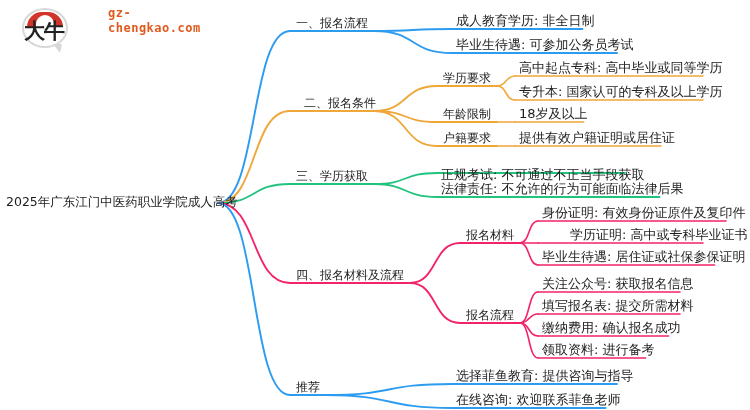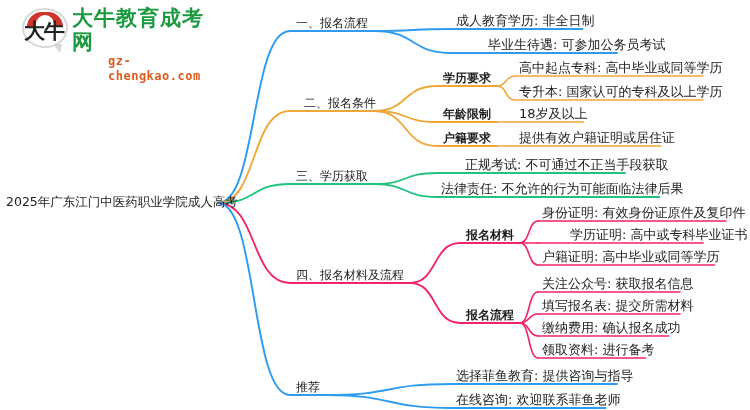--- a/index.html
+++ b/index.html
@@ -31,37 +31,36 @@
           font-family:"DejaVu Sans","Liberation Sans",sans-serif;line-height:24px;}
   .logo-sub{font-size:12px;font-weight:bold;color:#e05a1e;letter-spacing:.5px;
           font-family:"DejaVu Sans Mono","Liberation Mono",monospace;line-height:15px;margin-left:36px;}
 
   
   .node{position:absolute;white-space:nowrap;color:#1d1d1d;
         font-size:12px;line-height:14px;
         font-family:"DejaVu Sans","Liberation Sans",sans-serif;}
   .root{font-size:12.5px;}
   .lvl1{font-size:12px;}
-  .lvl2{font-size:12px;font-weight:bold;}
+  .lvl2{font-size:12px;}
   .leaf{font-size:13px;}
 </style>
 </head>
 <body>
 
 <div id="stage">
 
   <div class="logo">
     <div class="logo-mark">
       <div class="bubble">
           <div class="bubble-cap"></div>
         </div>
       <div class="logo-cn">大牛</div>
     </div>
     <div class="logo-txt">
-      <div class="logo-title">大牛教育成考网</div>
       <div class="logo-sub">gz-chengkao.com</div>
     </div>
   </div>
 
   <svg class="links" id="links" viewBox="0 0 750 410">
       <path d="M6,211.5 L237.8125,211.5" fill="none" stroke="#ffffff" stroke-width="0" stroke-linecap="round"></path>
       <path d="M218,203 C257.6,203 250.4,31 290,31" fill="none" stroke="#2d9cf0" stroke-width="1.9" stroke-linecap="round"></path>
       <path d="M290,31 L374,31" fill="none" stroke="#2d9cf0" stroke-width="1.9" stroke-linecap="round"></path>
       <path d="M374,31 C416.9,31 409.1,29 452,29" fill="none" stroke="#2d9cf0" stroke-width="1.8" stroke-linecap="round"></path>
       <path d="M452,29 L582.53125,29" fill="none" stroke="#2d9cf0" stroke-width="1.8" stroke-linecap="round"></path>
@@ -114,37 +113,37 @@
       <path d="M326,395 C395.3,395 382.7,384 452,384" fill="none" stroke="#2d9cf0" stroke-width="1.8" stroke-linecap="round"></path>
       <path d="M452,384 L617.03125,384" fill="none" stroke="#2d9cf0" stroke-width="1.8" stroke-linecap="round"></path>
       <path d="M326,395 C395.3,395 382.7,408 452,408" fill="none" stroke="#2d9cf0" stroke-width="1.8" stroke-linecap="round"></path>
       <path d="M452,408 L605.53125,408" fill="none" stroke="#2d9cf0" stroke-width="1.8" stroke-linecap="round"></path>
     </svg>
 
   <div id="nodes">
       <div class="node root" style="left: 6px; top: 195px;">2025年广东江门中医药职业学院成人高考</div>
       <div class="node lvl1" style="left: 296px; top: 16px;">一、报名流程</div>
       <div class="node leaf" style="left: 456px; top: 14px;">成人教育学历: 非全日制</div>
-      <div class="node leaf" style="left: 456px; top: 38px; margin-left: 32px;">毕业生待遇: 可参加公务员考试</div>
+      <div class="node leaf" style="left: 456px; top: 38px;">毕业生待遇: 可参加公务员考试</div>
       <div class="node lvl1" style="left: 304px; top: 96px;">二、报名条件</div>
       <div class="node lvl2" style="left: 443px; top: 71px;">学历要求</div>
       <div class="node leaf" style="left: 519px; top: 61px;">高中起点专科: 高中毕业或同等学历</div>
       <div class="node leaf" style="left: 519px; top: 85px;">专升本: 国家认可的专科及以上学历</div>
       <div class="node lvl2" style="left: 443px; top: 107px;">年龄限制</div>
       <div class="node leaf" style="left: 519px; top: 107px;">18岁及以上</div>
       <div class="node lvl2" style="left: 443px; top: 131px;">户籍要求</div>
       <div class="node leaf" style="left: 519px; top: 131px;">提供有效户籍证明或居住证</div>
       <div class="node lvl1" style="left: 296px; top: 169px;">三、学历获取</div>
-      <div class="node leaf" style="left: 441px; top: 158px; margin-left: 24px;">正规考试: 不可通过不正当手段获取</div>
+      <div class="node leaf" style="left: 441px; top: 168px;">正规考试: 不可通过不正当手段获取</div>
       <div class="node leaf" style="left: 441px; top: 182px;">法律责任: 不允许的行为可能面临法律后果</div>
       <div class="node lvl1" style="left: 296px; top: 268px;">四、报名材料及流程</div>
       <div class="node lvl2" style="left: 466px; top: 228px;">报名材料</div>
       <div class="node leaf" style="left: 542px; top: 206px;">身份证明: 有效身份证原件及复印件</div>
       <div class="node leaf" style="left: 542px; top: 228px; margin-left: 28px;">学历证明: 高中或专科毕业证书</div>
-      <div class="node leaf" style="left: 542px; top: 250px;">户籍证明: 高中毕业或同等学历</div>
+      <div class="node leaf" style="left: 542px; top: 250px;">毕业生待遇: 居住证或社保参保证明</div>
       <div class="node lvl2" style="left: 466px; top: 308px;">报名流程</div>
       <div class="node leaf" style="left: 542px; top: 277px;">关注公众号: 获取报名信息</div>
       <div class="node leaf" style="left: 542px; top: 299px;">填写报名表: 提交所需材料</div>
       <div class="node leaf" style="left: 542px; top: 321px;">缴纳费用: 确认报名成功</div>
       <div class="node leaf" style="left: 542px; top: 343px;">领取资料: 进行备考</div>
       <div class="node lvl1" style="left: 296px; top: 380px;">推荐</div>
       <div class="node leaf" style="left: 456px; top: 369px;">选择菲鱼教育: 提供咨询与指导</div>
       <div class="node leaf" style="left: 456px; top: 393px;">在线咨询: 欢迎联系菲鱼老师</div>
     </div>
 

